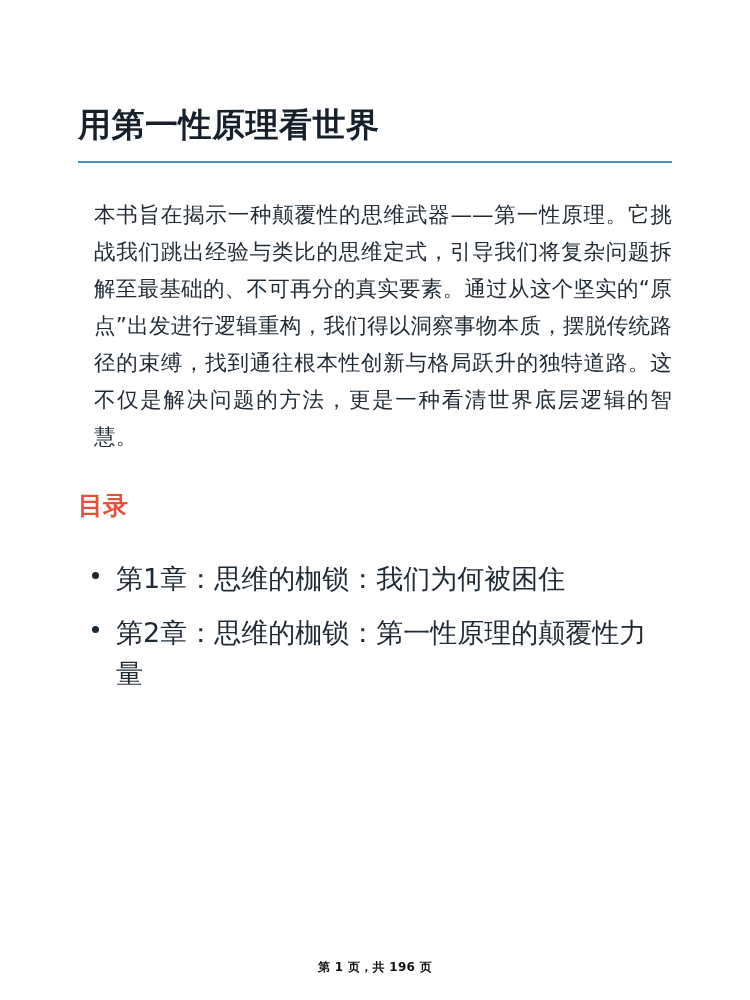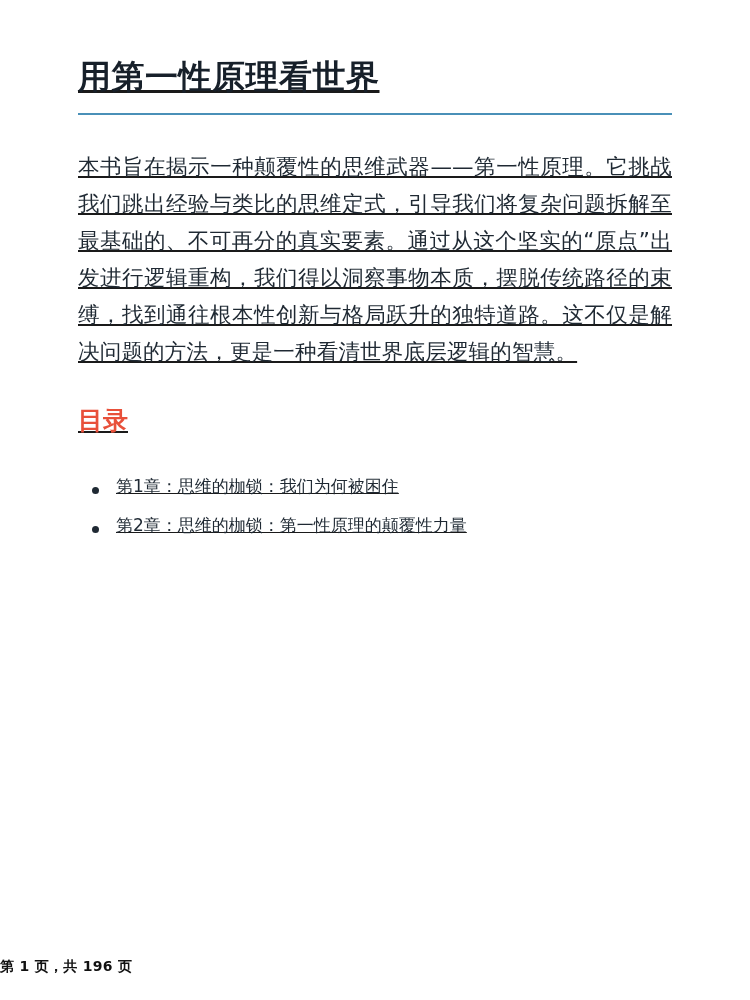--- a/index.html
+++ b/index.html
@@ -12,23 +12,22 @@
     height: 1000px;
     font-family: "DejaVu Sans", "Liberation Sans", sans-serif;
     color: #1a1a1a;
     overflow: hidden;
     position: relative;
   }
   .page {
     width: 750px;
     height: 1000px;
     box-sizing: border-box;
-    padding: 56px 78px 0 78px;
+    padding: 104px 78px 0 78px;
     position: relative;
-    text-decoration: underline;
   }
   .doc-title {
     font-size: 33px;
     font-weight: bold;
     letter-spacing: 0.5px;
     color: #17202a;
     margin: 0 0 16px 0;
     line-height: 1.25;
   }
   .title-rule {
@@ -41,40 +40,40 @@
     font-size: 25px;
     font-weight: bold;
     color: #e8503a;
     margin: 0 0 18px 0;
     line-height: 1.3;
   }
   .abstract-text {
     font-size: 21.5px;
     line-height: 1.72;
     color: #1f2933;
-    margin: 0 0 34px 0;
+    margin: 0 0 34px 16px;
     text-align: justify;
     letter-spacing: 0.2px;
   }
   .toc-heading {
     margin-top: 6px;
     margin-bottom: 36px;
   }
   ul.toc-list {
     list-style: none;
     margin: 0;
     padding: 0;
   }
   ul.toc-list > li.chapter {
     position: relative;
     padding-left: 38px;
     margin-bottom: 14px;
   }
   ul.toc-list > li.chapter > .chapter-label {
-    font-size: 17px;
+    font-size: 27px;
     line-height: 1.5;
     color: #1f2933;
     display: block;
   }
   ul.toc-list > li.chapter::before {
     content: "";
     position: absolute;
     left: 14px;
     top: 13px;
     width: 7px;
@@ -108,21 +107,22 @@
     font-size: 20px;
     line-height: 1.5;
     color: #1f2933;
     display: block;
   }
   .page-footer {
     position: absolute;
     left: 0;
     right: 0;
     bottom: 24px;
-    font-size: 14px;
+    text-align: center;
+    font-size: 12px;
     font-weight: bold;
     color: #111111;
     letter-spacing: 0.3px;
   }
 </style>
 </head>
 <body>
 
 <div class="page">
 

